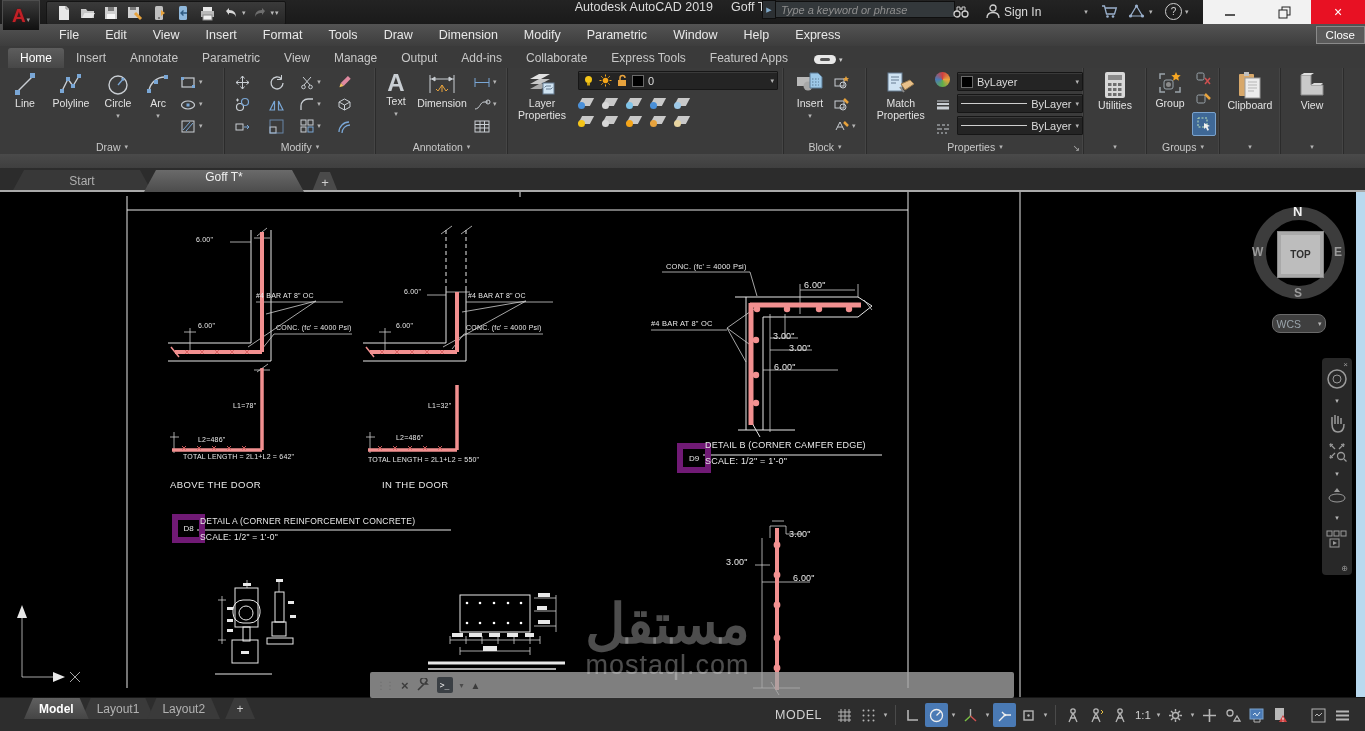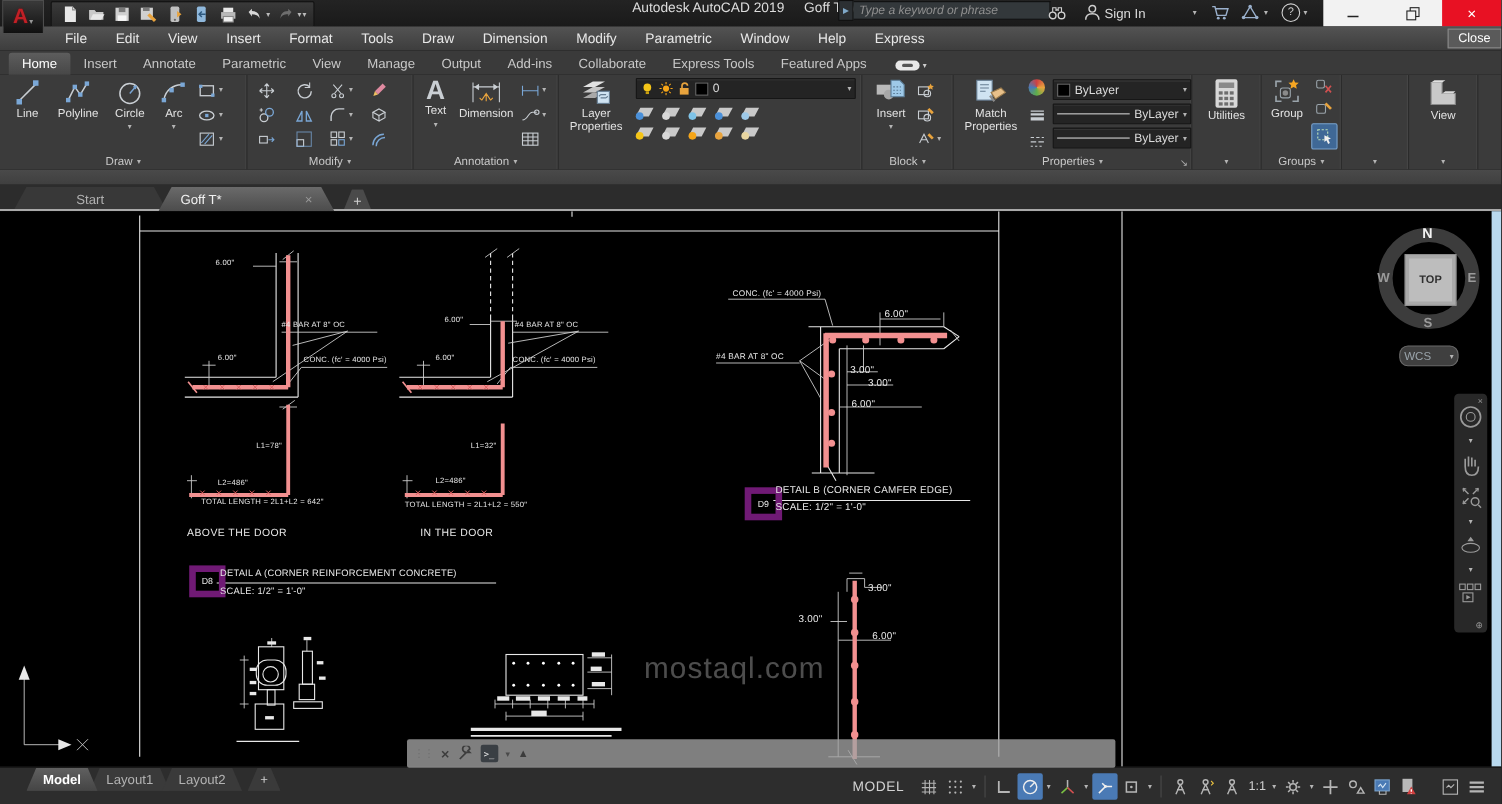--- a/index.html
+++ b/index.html
@@ -74,21 +74,21 @@
   .laybadge{position:relative;width:17px;height:14px;}
   .laybadge .base{position:absolute;left:2px;top:3px;width:12px;height:8px;background:#c9c9c9;transform:skewX(-28deg);}
   .laybadge .dot{position:absolute;left:0;bottom:0;width:7px;height:7px;border-radius:50%;}
 
   
   .ribgap{position:absolute;left:0;top:154px;width:1365px;height:14px;background:linear-gradient(#4a4a4a,#3f3f3f);}
   .filetabs{position:absolute;left:0;top:168px;width:1365px;height:24px;background:#2c2c2c;display:flex;align-items:flex-end;}
   .filetabs:after{content:"";position:absolute;left:0;bottom:0;width:100%;height:2px;background:#a9a9a9;}
   .ftab{height:22px;display:flex;align-items:center;font-size:12px;padding:0 20px;color:#b0b0b0;
        background:#383838;clip-path:polygon(12px 0,calc(100% - 12px) 0,100% 100%,0 100%);margin-right:-8px;}
-  .ftab.active{background:linear-gradient(#6a6a6a,#4c4c4c);color:#f0f0f0;z-index:2;gap:26px;}
+  .ftab.active{background:linear-gradient(#6a6a6a,#4c4c4c);color:#f0f0f0;z-index:2;gap:26px;flex-direction:column;}
   .ftab .x{color:#9a9a9a;font-size:12px;}
   .fplus{width:26px;height:20px;margin-left:16px;background:#4a4a4a;clip-path:polygon(8px 0,calc(100% - 8px) 0,100% 100%,0 100%);
        color:#cfcfcf;display:flex;align-items:center;justify-content:center;font-size:13px;}
 
   
   .canvas{position:absolute;left:0;top:192px;width:1365px;height:505px;background:#000;}
   .dwt{position:absolute;color:#e8e8e8;font-size:7px;white-space:nowrap;letter-spacing:.2px;}
   .dwt75{font-size:7.5px;}
   .dwt9{font-size:9px;}
   .dwt85{font-size:8.5px;}
@@ -774,20 +774,31 @@
             </span>
         </div>
       </div>
       <div class="pfoot">
           <span>Groups</span>
           <span class="cr">▾</span>
         </div>
     </div>
 
     <div class="panel" style="width:60px">
+      <div class="pbody" style="justify-content:center;width:100%">
+        <div class="bigbtn" style="width:58px">
+          <svg width="26" height="28">
+              <rect x="2" y="3" width="15" height="22" rx="1" fill="#d8a86a"></rect>
+              <rect x="7" y="1" width="5" height="4" fill="#c0c0c0"></rect>
+              <rect x="8" y="7" width="15" height="20" fill="#ececec" stroke="#9a9a9a"></rect>
+              <path d="M11 11h9M11 14h9M11 17h9M11 20h6" stroke="#b5b5b5"></path>
+            </svg>
+          <span>Clipboard</span>
+        </div>
+      </div>
       <div class="pfoot">
           <span class="cr">▾</span>
         </div>
     </div>
 
     <div class="panel" style="width:62px">
       <div class="pbody" style="justify-content:center;width:100%">
         <div class="bigbtn" style="width:58px">
           <svg width="30" height="28">
               <path d="M4 4h10v10h12v10H4z" fill="#c9c9c9" stroke="#8a8a8a"></path>
@@ -1134,16 +1145,17 @@
         </span>
       <span class="sbi">
           <svg width="17" height="17">
             <path d="M2 4.5h13M2 8.5h13M2 12.5h13" stroke="#b5b5b5" stroke-width="2"></path>
           </svg>
         </span>
     </div>
   </div>
 
   <div class="watermark">
+    <div class="wm-ar">مستقل</div>
     <div class="wm-dom">mostaql.com</div>
   </div>
 
 </div>
 
 </body></html>

